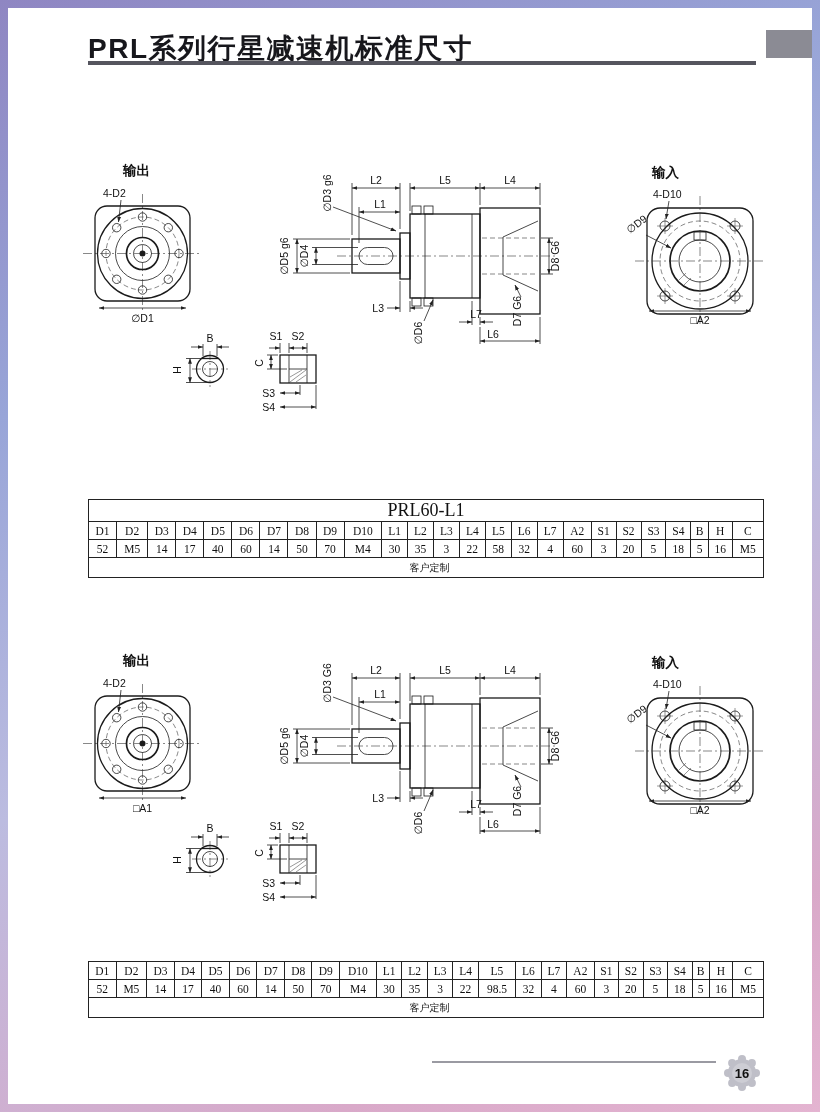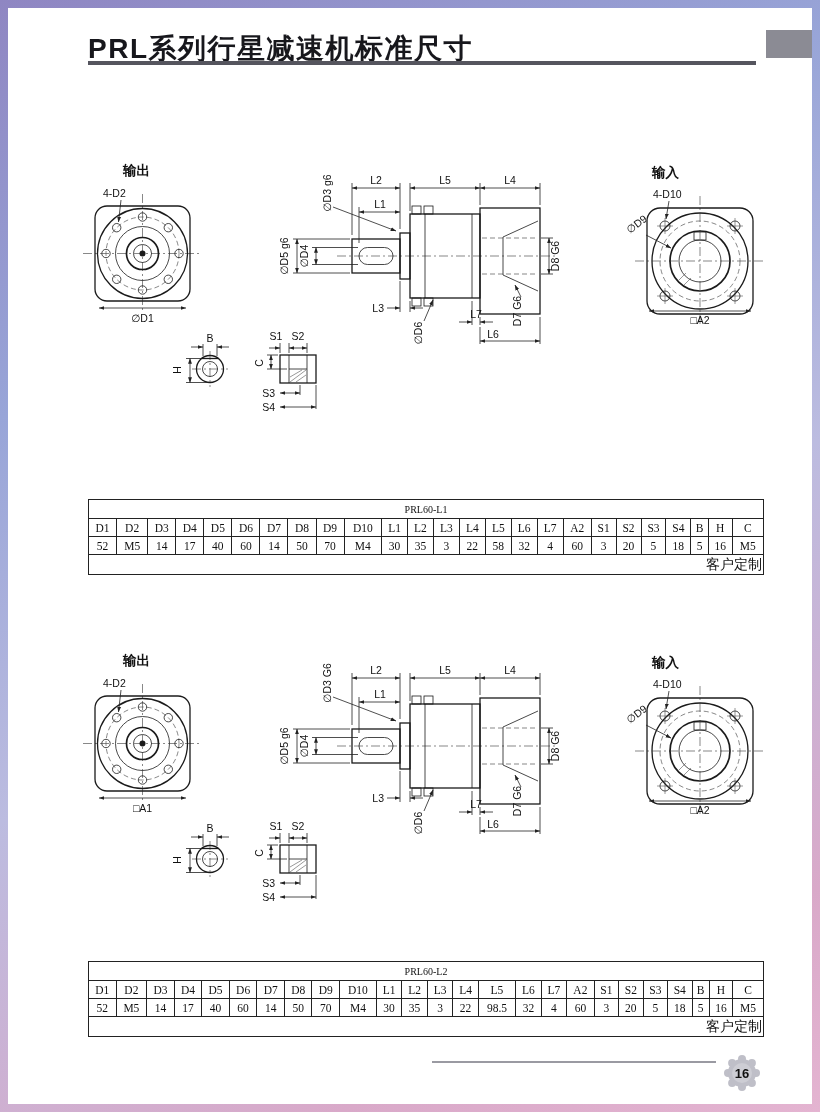--- a/index.html
+++ b/index.html
@@ -17,22 +17,22 @@
   .section{position:absolute;left:0;width:100%;height:500px}
   #sections .section:nth-child(1){top:117px}
   #sections .section:nth-child(2){top:607px}
   .drawing{position:absolute;left:67px;top:0}
   #sections .section:nth-child(1) .dim-table{top:358px}
   #sections .section:nth-child(2) .dim-table{top:330px}
 
   .dim-table{position:absolute;left:80px;width:676px;border-collapse:collapse;
     font-family:"Liberation Serif",serif;font-size:11.5px;color:#111}
   .dim-table td{border:1px solid #222;text-align:center;height:18px;padding:0 1px}
-  .dim-table .tbl-title{font-size:10px;height:19px}
-  .dim-table .note{text-align:right;padding-left:8px;font-size:14px;height:20px}
+  .dim-table .tbl-title{font-size:18px;height:19px}
+  .dim-table .note{text-align:center;padding-left:8px;font-size:10px;height:20px}
 
   
   .out{fill:none;stroke:#1b1b1b;stroke-width:1.3}
   .mid{fill:none;stroke:#1b1b1b;stroke-width:1.7}
   .thin{fill:none;stroke:#1b1b1b;stroke-width:0.8}
   .dim{fill:none;stroke:#222;stroke-width:0.8}
   .cl{fill:none;stroke:#555;stroke-width:0.7;stroke-dasharray:9 3 2 3}
   .bc{fill:none;stroke:#555;stroke-width:0.7;stroke-dasharray:5 3}
   .cross{fill:none;stroke:#444;stroke-width:0.55}
   svg text{fill:#111}
@@ -478,23 +478,20 @@
         <text class="dt" x="200" y="256" text-anchor="end">S3</text>
         <line class="dim" x1="241" y1="244" x2="241" y2="268"></line>
         <line class="dim" x1="205" y1="266" x2="241" y2="266" marker-start="url(#arr)" marker-end="url(#arr)"></line>
         <text class="dt" x="200" y="270" text-anchor="end">S4</text>
       </g>
     </svg>
 
     <table class="dim-table">
       <tbody>
         <tr>
-          <td class="tbl-title" colspan="25">PRL60-L2</td>
-        </tr>
-        <tr>
                 <td>D1</td>
                 <td>D2</td>
                 <td>D3</td>
                 <td>D4</td>
                 <td>D5</td>
                 <td>D6</td>
                 <td>D7</td>
                 <td>D8</td>
                 <td>D9</td>
                 <td>D10</td>

